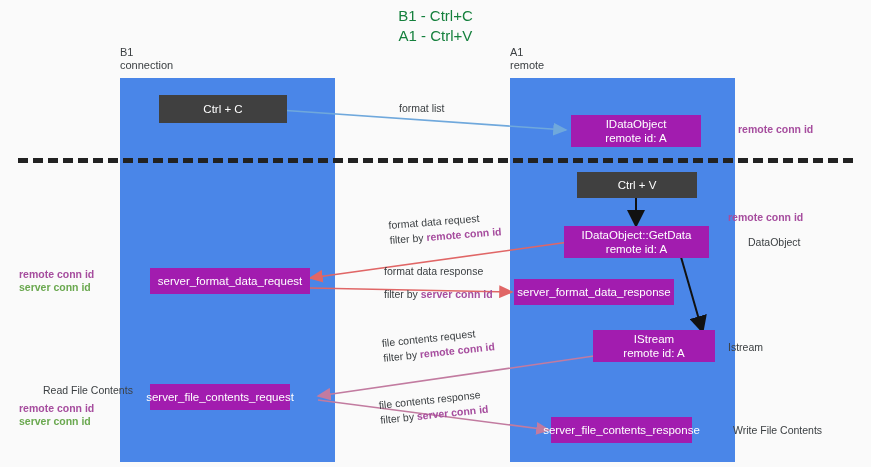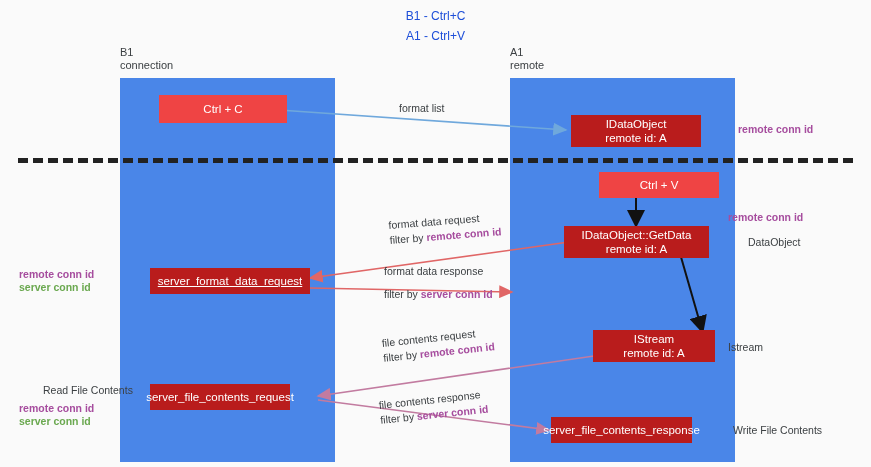--- a/index.html
+++ b/index.html
@@ -5,34 +5,34 @@
   html,body{margin:0;padding:0;background:#fafafa;}
   body{width:871px;height:467px;position:relative;overflow:hidden;
        font-family:"Liberation Sans","DejaVu Sans",sans-serif;
        color:#3c4043;-webkit-font-smoothing:antialiased;}
 
   #canvas{position:absolute;inset:0;}
 
   .abs{position:absolute;}
 
   
-  .title{left:0;right:0;top:6px;text-align:center;font-size:12px;line-height:20px;color:#1d4ed8;}
+  .title{left:0;right:0;top:6px;text-align:center;font-size:15px;line-height:20px;color:#15803d;}
 
   
   .colhead{font-size:11px;line-height:13px;text-align:left;color:#3c4043;}
 
   
   .lane{background:#4a86e8;}
 
   
   .node{position:absolute;box-sizing:border-box;display:flex;flex-direction:column;
         align-items:center;justify-content:center;color:#ffffff;font-size:11.5px;
         line-height:14px;text-align:center;}
-  .node.green{background:#ef4444;}
-  .node.orange{background:#b91c1c;}
+  .node.green{background:#404040;}
+  .node.orange{background:#a21caf;}
   .node span{display:block;white-space:nowrap;}
 
   
   .slabel{font-size:10.5px;line-height:13px;white-space:nowrap;}
   .slabel .purple{color:#a64d9e;font-weight:bold;}
   .slabel .green{color:#6aa84f;font-weight:bold;}
   .slabel .plain{color:#3c4043;}
 
   
   .elabel{font-size:10.5px;line-height:15px;white-space:nowrap;color:#3c4043;}
@@ -98,33 +98,36 @@
 
   <div class="node green" style="left:159px;top:95px;width:128px;height:28px;">
     <span>Ctrl + C</span>
   </div>
 
   <div class="node orange" style="left:571px;top:115px;width:130px;height:32px;">
     <span>IDataObject</span>
     <span>remote id: A</span>
   </div>
 
-  <div class="node green" style="left:577px;top:172px;width:120px;height:26px;margin-left:22px;">
+  <div class="node green" style="left:577px;top:172px;width:120px;height:26px;">
     <span>Ctrl + V</span>
   </div>
 
   <div class="node orange" style="left:564px;top:226px;width:145px;height:32px;">
     <span>IDataObject::GetData</span>
     <span>remote id: A</span>
   </div>
 
-  <div class="node orange" style="left:150px;top:268px;width:160px;height:26px;text-decoration:underline;">
+  <div class="node orange" style="left:150px;top:268px;width:160px;height:26px;">
     <span>server_format_data_request</span>
   </div>
 
+  <div class="node orange" style="left:514px;top:279px;width:160px;height:26px;">
+    <span>server_format_data_response</span>
+  </div>
 
   <div class="node orange" style="left:593px;top:330px;width:122px;height:32px;">
     <span>IStream</span>
     <span>remote id: A</span>
   </div>
 
   <div class="node orange" style="left:150px;top:384px;width:140px;height:26px;">
     <span>server_file_contents_request</span>
   </div>
 

